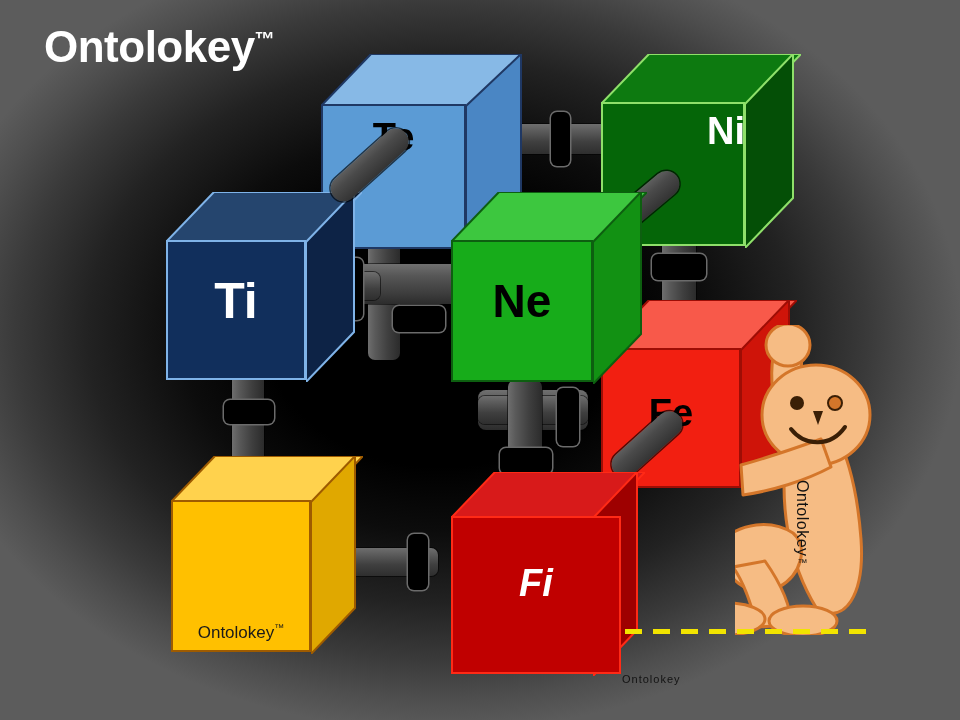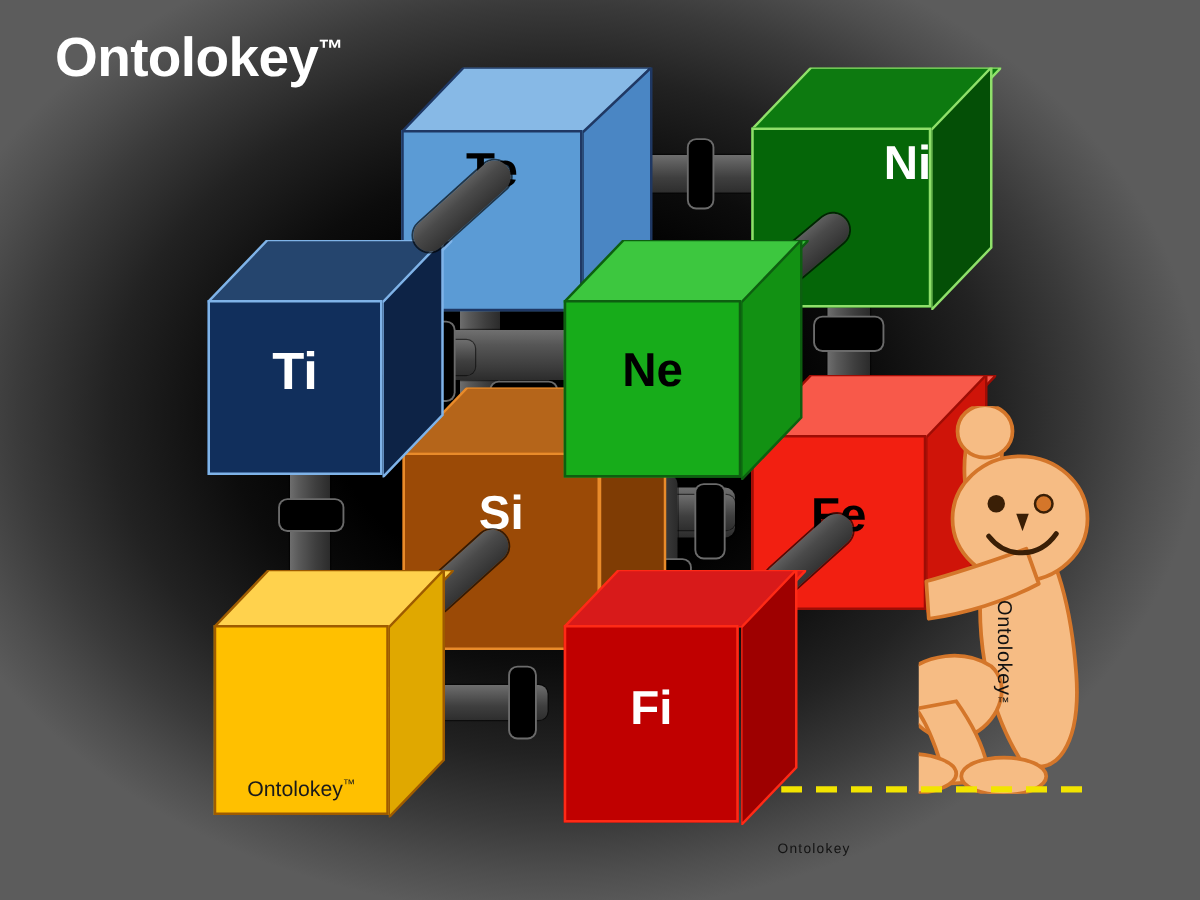--- a/index.html
+++ b/index.html
@@ -202,54 +202,39 @@
       <svg width="196" height="50" viewBox="0 0 196 50" style="position:absolute;left:0;top:0;">
         <polygon points="0,50 48,0 196,0 148,50" fill="#25456e" stroke="#7fb3e8" stroke-width="2"></polygon>
       </svg>
     </div>
     <div style="position:absolute;left:140px;top:-48px;width:56px;height:188px;">
       <svg width="58" height="190" viewBox="0 0 58 190" style="position:absolute;left:0;top:0;">
         <polygon points="0,50 48,0 48,140 0,190" fill="#0d2346" stroke="#7fb3e8" stroke-width="2"></polygon>
       </svg>
     </div>
     <div class="face-front" style="background:#112f5c;border:2px solid #7fb3e8;"></div>
-    <div class="lbl" style="top:36px;font-size:42px;color:#ffffff;">Ti</div>
+    <div class="lbl" style="top:36px;font-size:50px;color:#ffffff;">Ti</div>
   </div>
 
   <div class="arm" style="left:334px; top:184px; width:96px; transform:rotate(-42deg); z-index:31;"></div>
 
-  <div class="cube" style="left:322px; top:362px; width:158px; height:158px; z-index:14;">
-    <div style="position:absolute;left:0;top:-52px;width:158px;height:52px;">
-      <svg width="216" height="54" viewBox="0 0 216 54" style="position:absolute;left:0;top:0;">
-        <polygon points="0,54 52,0 216,0 164,54" fill="#b5651a" stroke="#e98b2a" stroke-width="2"></polygon>
-      </svg>
-    </div>
-    <div style="position:absolute;left:158px;top:-52px;width:60px;height:210px;">
-      <svg width="62" height="212" viewBox="0 0 62 212" style="position:absolute;left:0;top:0;">
-        <polygon points="0,54 52,0 52,158 0,212" fill="#7f3c04" stroke="#e98b2a" stroke-width="2"></polygon>
-      </svg>
-    </div>
-    <div class="face-front" style="background:#9b4a06;border:2px solid #e98b2a;"></div>
-    <div class="lbl" style="top:30px;font-size:38px;color:#ffffff;">Si</div>
-    <div class="arm" style="left:16px; top:112px; width:88px; transform:rotate(-42deg);"></div>
-  </div>
 
   <div class="cube" style="left:451px; top:240px; width:142px; height:142px; z-index:36;">
     <div style="position:absolute;left:0;top:-48px;width:142px;height:48px;">
       <svg width="196" height="50" viewBox="0 0 196 50" style="position:absolute;left:0;top:0;">
         <polygon points="0,50 48,0 196,0 148,50" fill="#3dc73f" stroke="#0d5f10" stroke-width="2"></polygon>
       </svg>
     </div>
     <div style="position:absolute;left:142px;top:-48px;width:56px;height:190px;">
       <svg width="58" height="192" viewBox="0 0 58 192" style="position:absolute;left:0;top:0;">
         <polygon points="0,50 48,0 48,142 0,192" fill="#129113" stroke="#0d5f10" stroke-width="2"></polygon>
       </svg>
     </div>
     <div class="face-front" style="background:#17ac1a;border:2px solid #0d5f10;"></div>
-    <div class="lbl" style="top:38px;font-size:38px;color:#000000;">Ne</div>
+    <div class="lbl" style="top:38px;font-size:46px;color:#000000;">Ne</div>
   </div>
 
   <div class="cube" style="left:601px; top:348px; width:140px; height:140px; z-index:28;">
     <div style="position:absolute;left:0;top:-48px;width:140px;height:48px;">
       <svg width="196" height="50" viewBox="0 0 196 50" style="position:absolute;left:0;top:0;">
         <polygon points="0,50 48,0 196,0 148,50" fill="#f8594a" stroke="#9e0d05" stroke-width="2"></polygon>
       </svg>
     </div>
     <div style="position:absolute;left:140px;top:-48px;width:56px;height:188px;">
       <svg width="58" height="190" viewBox="0 0 58 190" style="position:absolute;left:0;top:0;">
@@ -271,21 +256,21 @@
       <svg width="58" height="198" viewBox="0 0 58 198" style="position:absolute;left:0;top:0;">
         <polygon points="0,46 44,0 44,152 0,198" fill="#e0a800" stroke="#9e5b00" stroke-width="2"></polygon>
       </svg>
     </div>
     <div class="face-front" style="background:#ffc000;border:2px solid #9e5b00;"></div>
     <div class="brand" style="top:122px;color:#1a1a1a;">
       <span>Ontolokey</span><span class="tm">™</span>
     </div>
   </div>
 
-  <div class="cube" style="left:451px; top:500px; width:140px; height:158px; z-index:38;">
+  <div class="cube" style="left:451px; top:516px; width:170px; height:158px; z-index:38;font-style:italic;">
     <div style="position:absolute;left:0;top:-44px;width:142px;height:44px;">
       <svg width="194" height="46" viewBox="0 0 194 46" style="position:absolute;left:0;top:0;">
         <polygon points="0,46 44,0 194,0 150,46" fill="#d81a1a" stroke="#ff2a16" stroke-width="2"></polygon>
       </svg>
     </div>
     <div style="position:absolute;left:142px;top:-44px;width:56px;height:202px;">
       <svg width="58" height="204" viewBox="0 0 58 204" style="position:absolute;left:0;top:0;">
         <polygon points="0,46 44,0 44,158 0,204" fill="#9e0000" stroke="#ff2a16" stroke-width="2"></polygon>
       </svg>
     </div>

